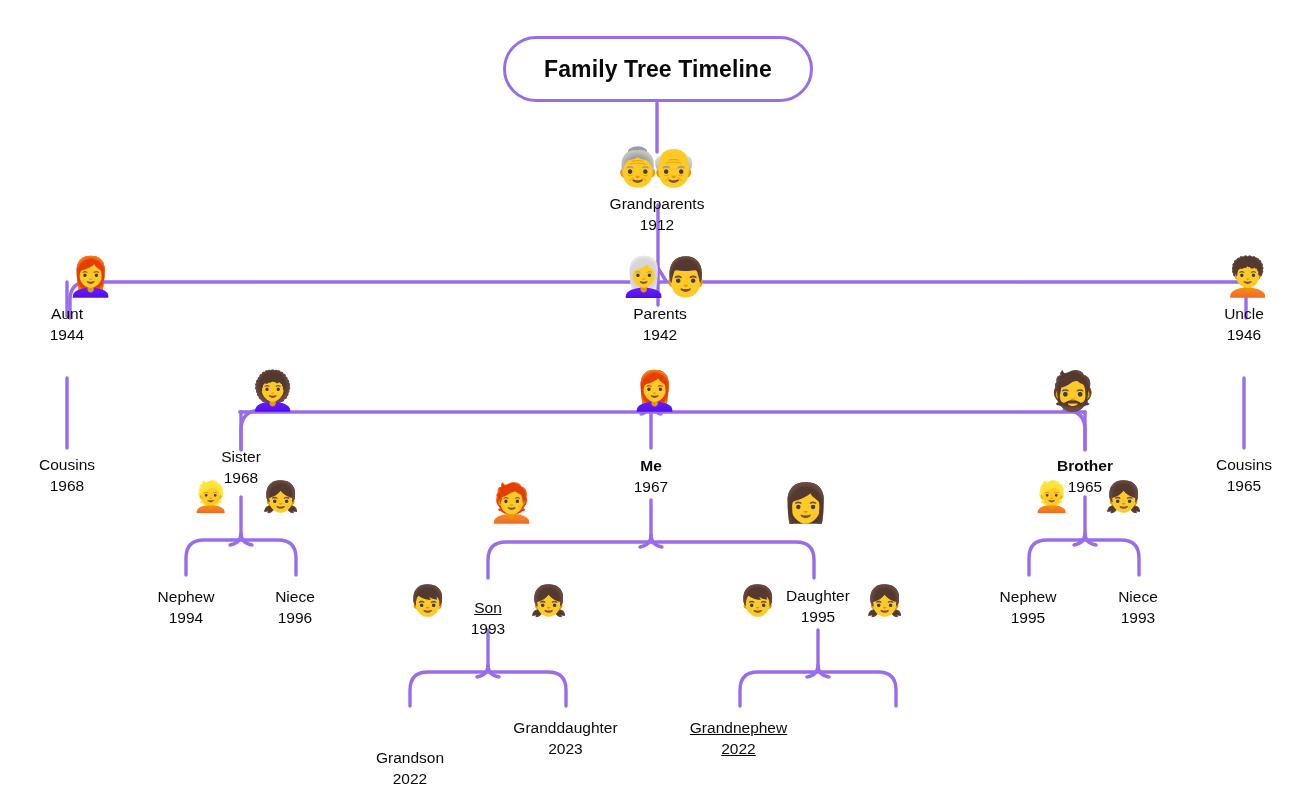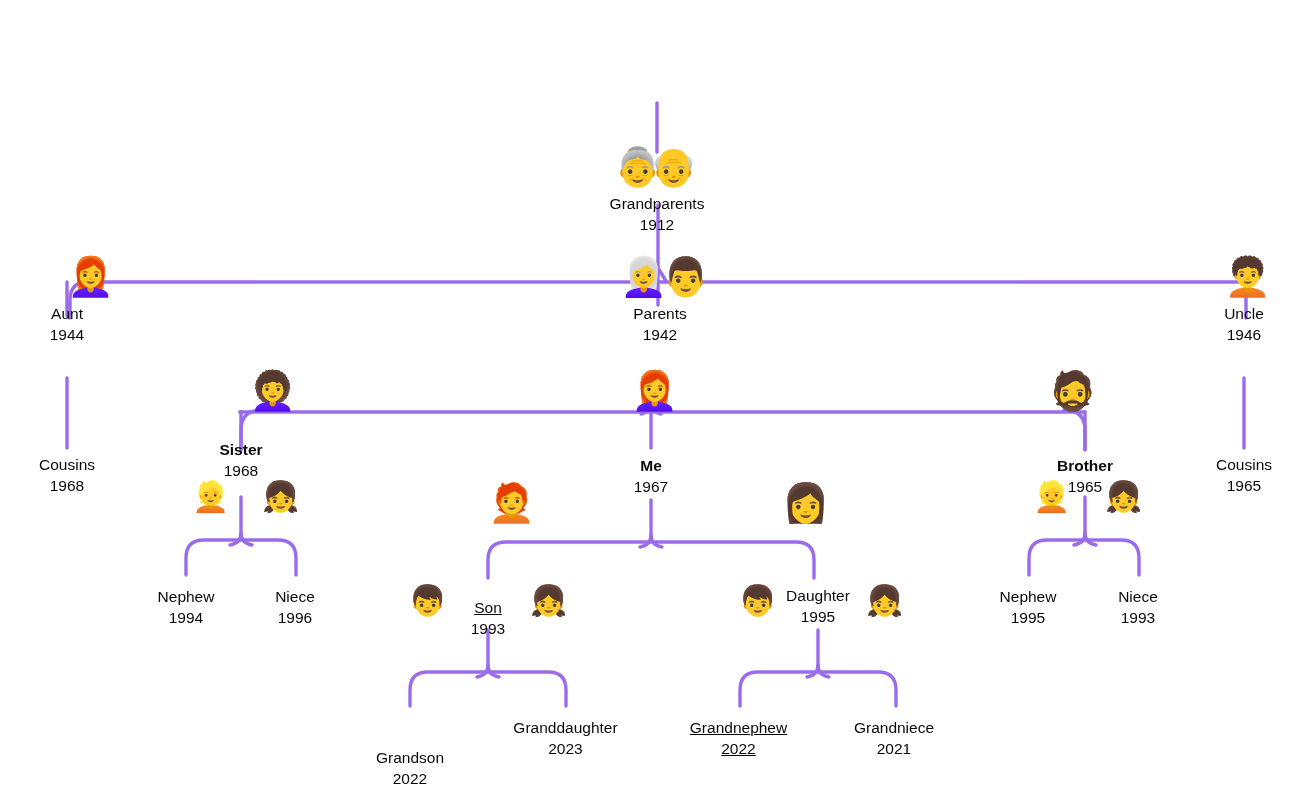--- a/index.html
+++ b/index.html
@@ -97,20 +97,23 @@
       <path d="M488,630 L488,670"></path>
       <path d="M410,706 L410,690 Q410,672 428,672 L548,672 Q566,672 566,690 L566,706"></path>
       <path d="M477,677 Q488,675 488,665 Q488,675 499,677"></path>
 
       <path d="M818,630 L818,670"></path>
       <path d="M740,706 L740,690 Q740,672 758,672 L878,672 Q896,672 896,690 L896,706"></path>
       <path d="M807,677 Q818,675 818,665 Q818,675 829,677"></path>
     </g>
   </svg>
 
+  <div id="title-box">
+    <span class="ttl">Family Tree Timeline</span>
+  </div>
 
   <div class="node" style="left:557px;top:148px;width:200px;">
     <div style="height:46px;position:relative;">
       <span class="emoji" style="position:absolute;left:57px;top:0;font-size:38px;">👵</span>
       <span class="emoji" style="position:absolute;left:93px;top:0;font-size:38px;">👴</span>
     </div>
     <div class="lbl">Grandparents</div>
     <div class="yr">1912</div>
   </div>
 
@@ -141,21 +144,21 @@
 
   <div class="node" style="left:17px;top:455px;width:100px;">
     <div class="lbl">Cousins</div>
     <div class="yr">1968</div>
   </div>
 
   <div class="node" style="left:191px;top:390px;width:100px;">
     <div style="height:46px;position:relative;">
       <span class="emoji" style="position:absolute;left:58px;top:-18px;font-size:38px;">👩‍🦱</span>
     </div>
-    <div class="lbl" style="margin-top:4px;font-weight:bold;">Sister</div>
+    <div class="lbl" style="margin-top:11px;">Sister</div>
     <div class="yr">1968</div>
   </div>
 
   <div class="node" style="left:601px;top:390px;width:100px;">
     <div style="height:46px;position:relative;">
       <span class="emoji" style="position:absolute;left:30px;top:-18px;font-size:38px;">👩‍🦰</span>
     </div>
     <div class="lbl" style="margin-top:20px;font-weight:600;">Me</div>
     <div class="yr">1967</div>
   </div>
@@ -226,18 +229,14 @@
   <div class="node" style="left:483px;top:718px;width:165px;">
     <div class="lbl">Granddaughter</div>
     <div class="yr">2023</div>
   </div>
 
   <div class="node" style="left:661px;top:718px;width:155px;text-decoration:underline;">
     <div class="lbl">Grandnephew</div>
     <div class="yr">2022</div>
   </div>
 
-  <div class="node" style="left:824px;top:718px;width:140px;">
-    <div class="lbl">Grandniece</div>
-    <div class="yr">2021</div>
-  </div>
 
 </div>
 
 </body></html>

